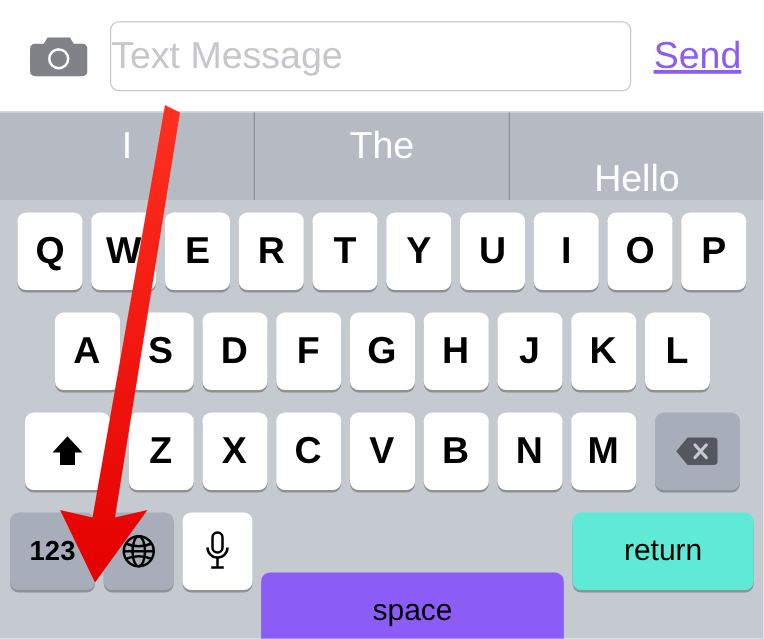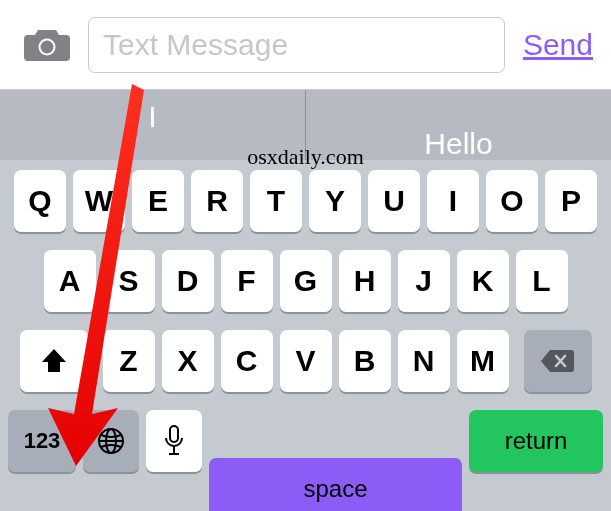--- a/index.html
+++ b/index.html
@@ -3,21 +3,21 @@
 <meta charset="utf-8">
 <style>
   * { box-sizing: border-box; margin: 0; padding: 0; }
   body { font-family: -apple-system, "Helvetica Neue", Helvetica, Arial, sans-serif; background: #fff; }
   .root { position: relative; width: 611px; height: 511px; overflow: hidden; background: #fff; }
 
   
   .compose { display: flex; align-items: center; justify-content: space-between; background: #fff; height: 90px; border-bottom: 1px solid #c9c9c9; padding: 0 12px 0 18px; }
   .camera { width: 58px; display: flex; align-items: center; justify-content: center; color: #808287; }
   .input-wrap { flex: 1; margin: 0 12px; }
-  .msg-input { width: 100%; height: 56px; border: 1px solid #c9c9ce; border-radius: 7px; padding: 0 14px; font-size: 30px; color: #7d7d7d; background: #fff; }
+  .msg-input { width: 100%; height: 56px; border: 1px solid #c9c9ce; border-radius: 7px; padding: 0 0; font-size: 30px; color: #7d7d7d; background: #fff; }
   .msg-input::placeholder { color: #c6c6cb; }
   .send { font-size: 30px; color: #8b5cf6; text-decoration: underline; padding: 0 6px; white-space: nowrap; }
 
   
   .suggest-row { display: flex; height: 70px; background: #b6bbc3; }
   .sugg { flex: 1; display: flex; align-items: start; justify-content: center; color: #fff; font-size: 30px; font-weight: 400; border-right: 1px solid #8a8f98; padding-top: 10px; }
   .sugg:last-child { border-right: none; margin-top: 27px; }
 
   
   .kbd { background: #c5cad0; padding: 10px 8px 16px 8px; position: relative; }
@@ -27,21 +27,21 @@
   .row3 { padding: 0 0; }
   .shift-key { width: 68px; height: 62px; background: #fff; border-radius: 7px; display: flex; align-items: center; justify-content: center; box-shadow: 0 2px 0 rgba(0,0,0,0.28); margin-right: 8px; }
   .del-key { width: 68px; height: 62px; background: #a8aeb9; border-radius: 7px; display: flex; align-items: center; justify-content: center; box-shadow: 0 2px 0 rgba(0,0,0,0.28); margin-left: 8px; }
 
   .bottom-row { display: flex; gap: 7px; margin-top: 2px; }
   .mkey { height: 62px; border-radius: 7px; display: flex; align-items: center; justify-content: center; font-size: 24px; font-weight: 500; box-shadow: 0 2px 0 rgba(0,0,0,0.28); }
   .num-key   { width: 68px; background: #a8aeb9; color: #000; font-size: 22px; font-weight: 600; }
   .globe-key { width: 56px; background: #a8aeb9; }
   .mic-key   { width: 56px; background: #fff; }
   .space-key { flex: 1; background: #8b5cf6; color: #000; font-size: 24px; margin-top: 48px; }
-  .return-key{ width: 134px; background: #22c55e; color: #000; font-size: 24px; }
+  .return-key{ width: 145px; background: #5eead4; color: #000; font-size: 24px; }
 
   
   .arrow-svg { position: absolute; left: 22px; top: 84px; width: 130px; height: 382px; pointer-events: none; }
 
   .watermark { position: absolute; left: 50%; transform: translateX(-50%); top: 144px; font-family: Georgia, "Times New Roman", serif; font-size: 22px; color: #000; pointer-events: none; }
 </style>
 </head>
 <body>
 
 <div class="root">
@@ -55,20 +55,21 @@
       </svg>
     </div>
     <div class="input-wrap">
       <input class="msg-input" type="text" placeholder="Text Message" style="">
     </div>
     <div class="send">Send</div>
   </div>
 
   <div class="suggest-row">
     <div class="sugg">I</div>
+    <div class="sugg">The</div>
     <div class="sugg">Hello</div>
   </div>
 
   <div class="kbd">
 
     <div class="krow">
       <div class="key">Q</div>
       <div class="key">W</div>
       <div class="key">E</div>
       <div class="key">R</div>
@@ -149,15 +150,14 @@
       M110 0
       L122 6
       L 70 330
       L 96 324
       L 54 382
       L 26 324
       L 52 330
       Z"></path>
   </svg>
 
-  <div class="watermark">osxdaily.com</div>
 
 </div>
 
 </body></html>

